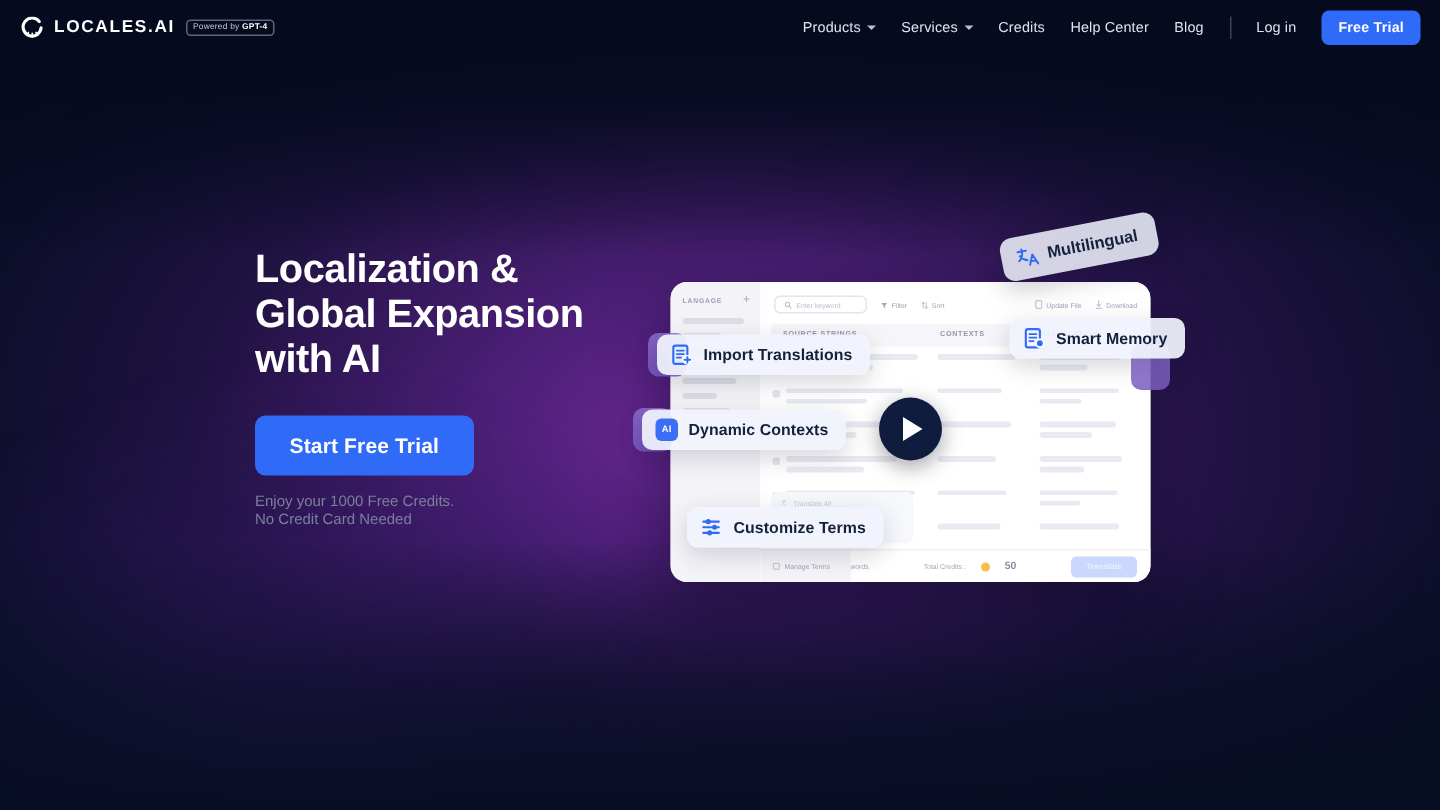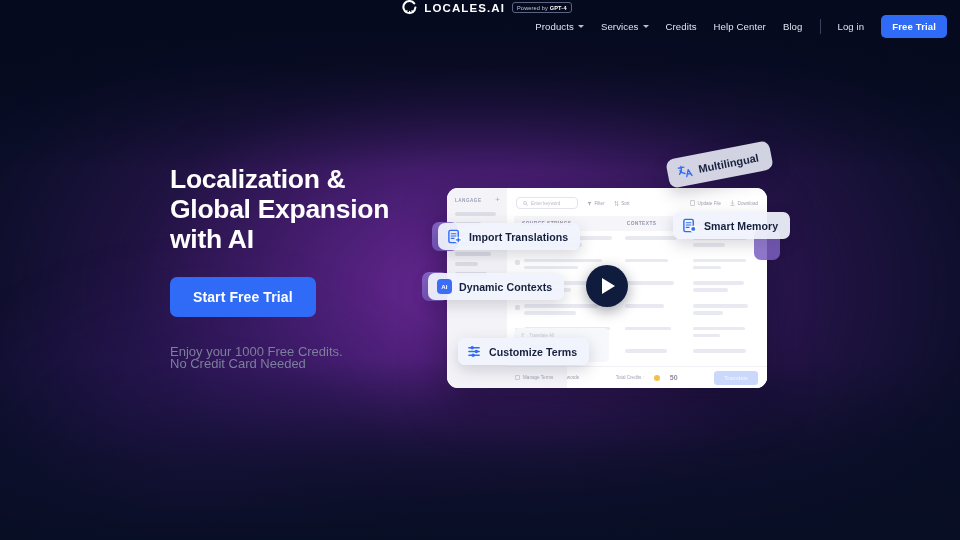--- a/index.html
+++ b/index.html
@@ -42,21 +42,21 @@
     background: linear-gradient(180deg, #050a1e 0%, rgba(5,10,30,0.86) 38%, rgba(6,11,32,0.0) 100%);
   }
   #bg .vignette-bottom {
     position:absolute; left:0; bottom:0; width:100%; height:180px;
     background: linear-gradient(0deg, #080e24 0%, rgba(8,14,36,0.7) 45%, rgba(8,14,36,0) 100%);
   }
 
   
   .nav {
     position:absolute; left:0; top:0; width:100%; height:36px;
-    display:flex; align-items:center; z-index:20;flex-direction:column;
+    display:flex; align-items:center; z-index:20;
   }
   .brand { display:flex; align-items:center; gap:7px; margin-left:14px; }
   .logo-mark { width:15px; height:15px; position:relative; }
   .logo-mark svg { display:block; }
   .brand-name {
     color:#ffffff; font-size:11.5px; font-weight:bold;
     letter-spacing:1.1px;
   }
   .gpt-badge {
     border:1px solid #5b6480; border-radius:3px;
@@ -97,21 +97,21 @@
     margin-top:17px; color:#a9a8c4; font-size:13.4px;
     line-height:18.5px; letter-spacing:0.1px;
   }
   .hero .cta {
     display:inline-block; margin-top:23px;
     background:#2f6bf6; color:#ffffff;
     font-size:14px; font-weight:bold; letter-spacing:0.1px;
     padding:12px 23px; border-radius:7px; border:none;
   }
   .hero .fine {
-    margin-top:29px; color:#7d7f9c; font-size:13px; line-height:11.5px;
+    margin-top:12px; color:#7d7f9c; font-size:10px; line-height:11.5px;
   }
 
   
   .mock-wrap { position:absolute; left:447px; top:188px; z-index:8; }
   .mock {
     width:320px; height:200px; background:#ffffff;
     border-radius:11px; overflow:hidden; position:relative;
     box-shadow:0 18px 46px rgba(5,6,25,0.48);
     display:flex;
   }

